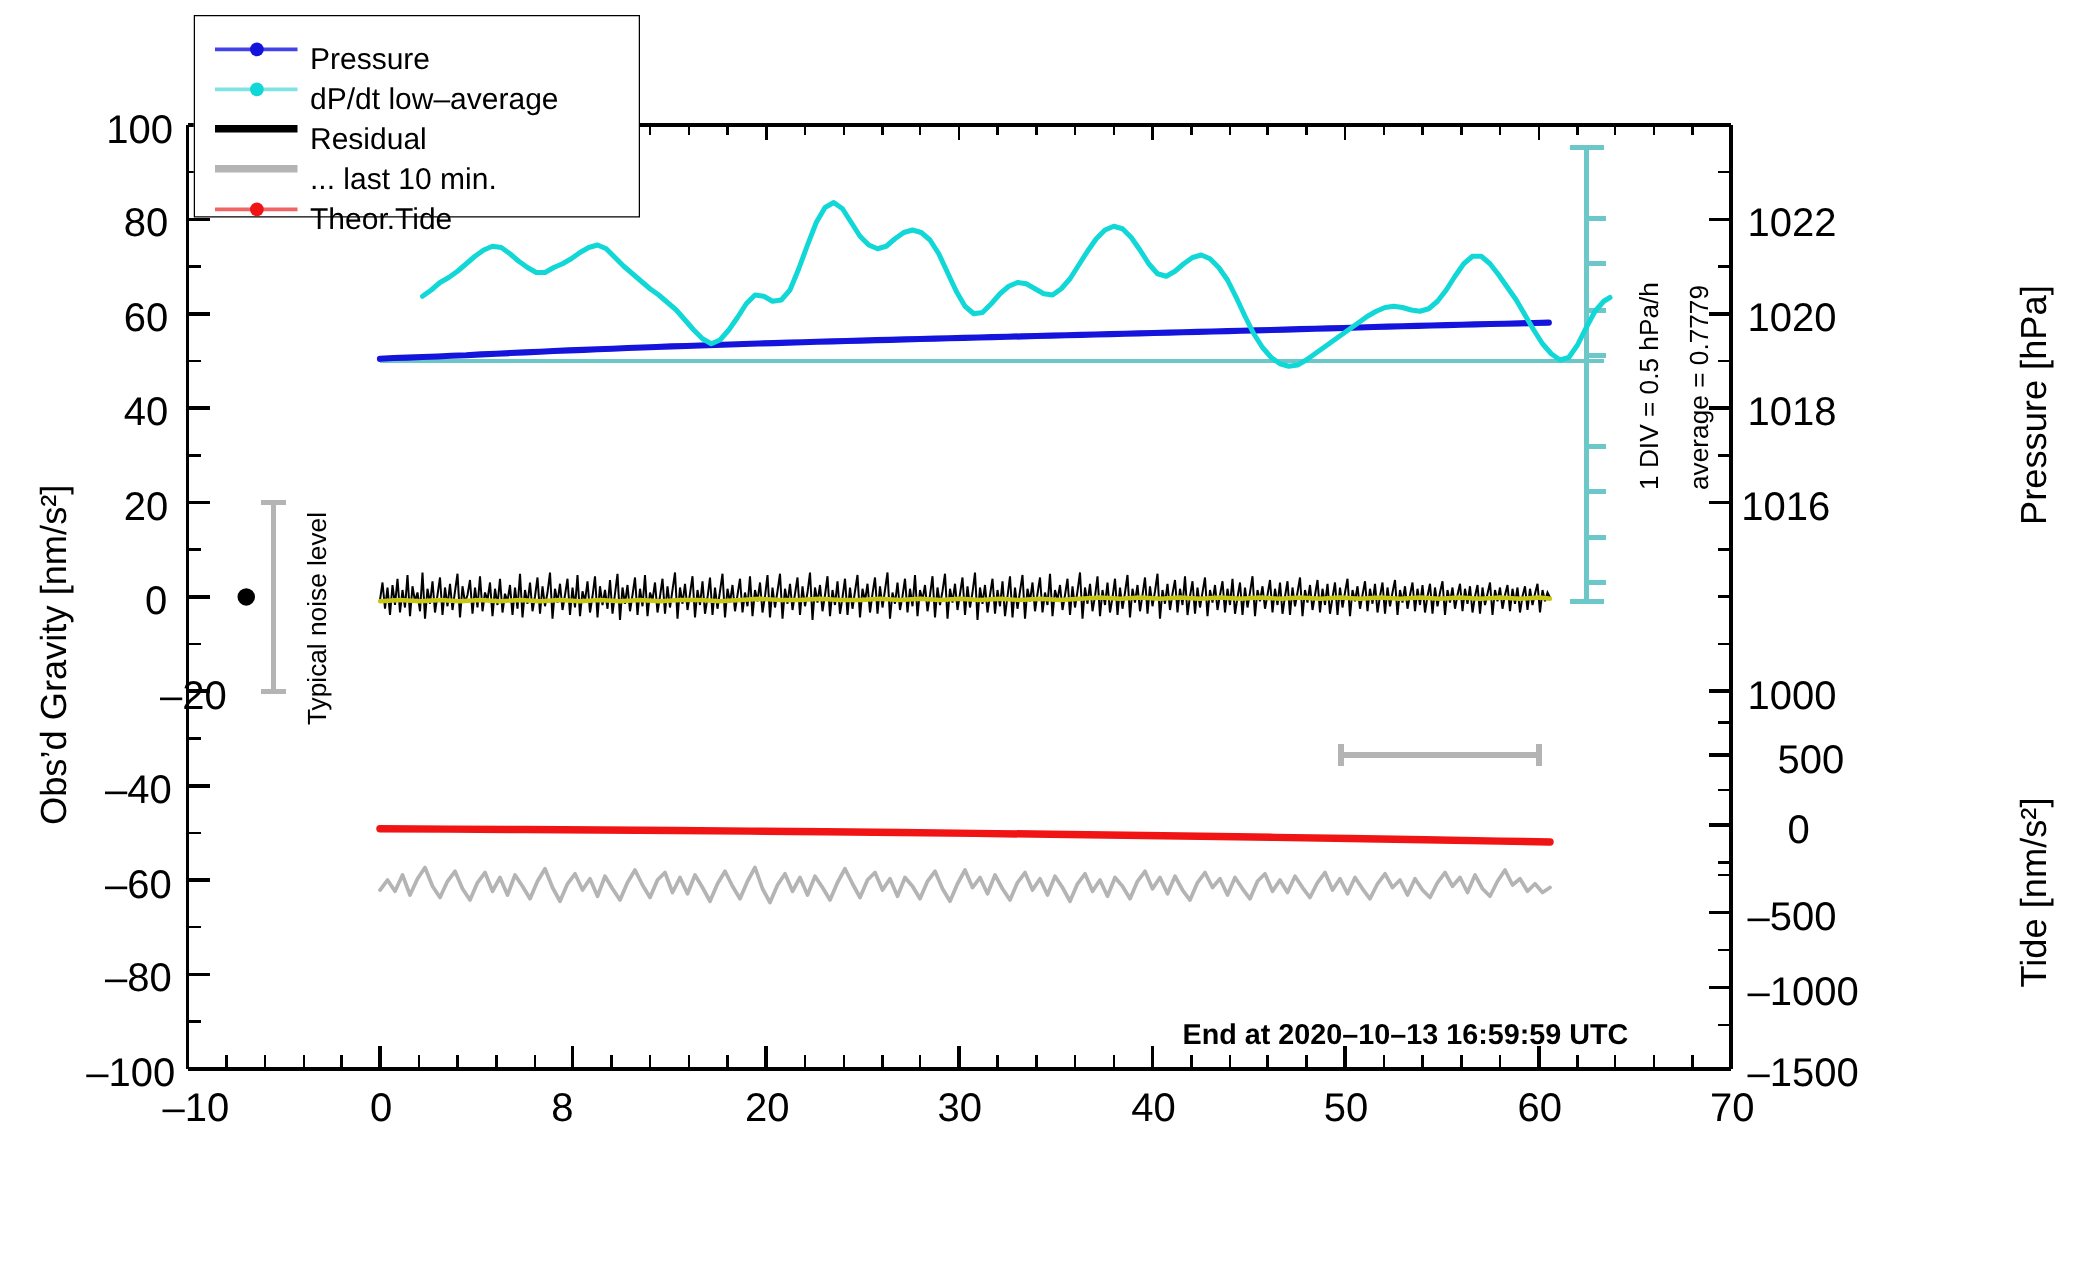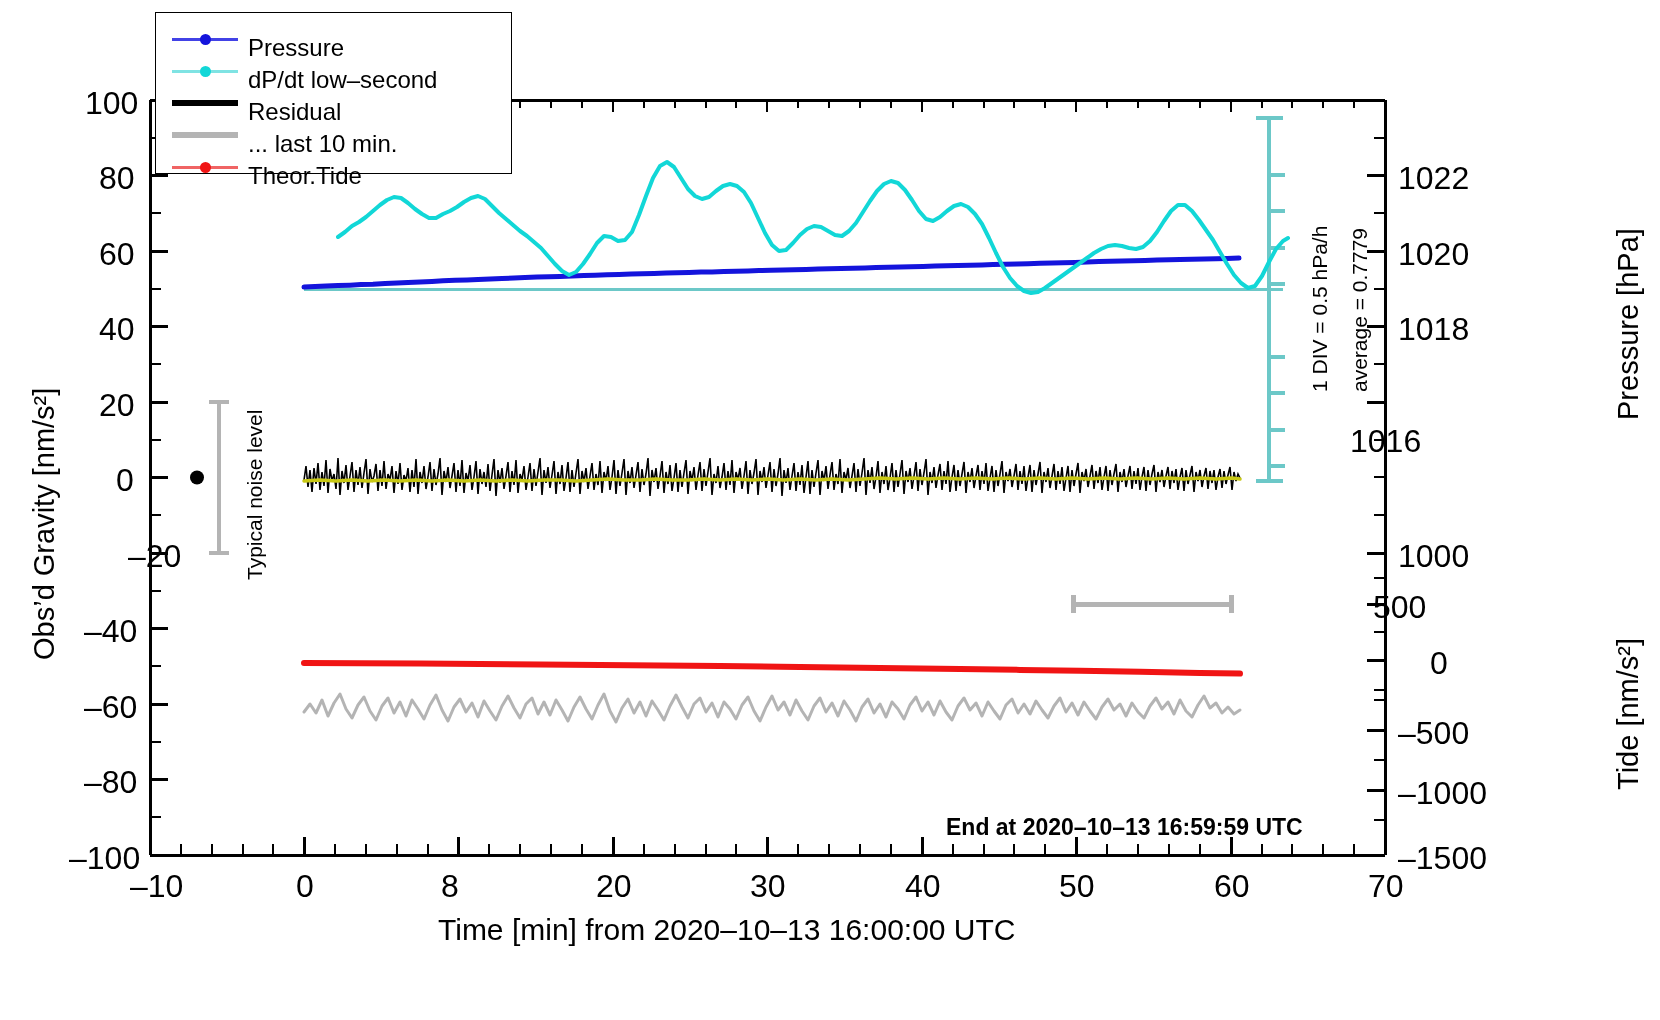--- a/index.html
+++ b/index.html
@@ -27,21 +27,20 @@
 <body>
 
 <div id="stage">
 
 
   <div class="abs rot90 axlabel" style="left:28px;top:660px;">Obs’d Gravity [nm/s²]</div>
 
   <div class="abs rot90 axlabel" style="left:1612px;top:420px;">Pressure [hPa]</div>
   <div class="abs rot90 axlabel" style="left:1612px;top:790px;">Tide [nm/s²]</div>
 
-  <div class="abs axlabel" style="left:438px;top:913px;font-size:30px;">Time [min] from 2020–10–13 16:00:00 UTC</div>
 
   <div class="abs rot90" style="left:1308px;top:392px;font-size:21px;white-space:nowrap;">1 DIV = 0.5 hPa/h</div>
   <div class="abs rot90" style="left:1348px;top:392px;font-size:21px;white-space:nowrap;">average = 0.7779</div>
 
   <div class="abs rot90" style="left:243px;top:580px;font-size:21px;white-space:nowrap;">Typical noise level</div>
 
   <div class="abs foot" style="left:946px;top:814px;">End at 2020–10–13 16:59:59 UTC</div>
 
   <svg class="abs" style="left:0;top:0;" width="1660" height="1020" viewBox="0 0 1660 1020">
 
@@ -361,24 +360,24 @@
   <div class="abs tick" style="left:116px;top:462px;">0</div>
   <div class="abs tick" style="left:84px;top:538px;margin-left:44px;">–20</div>
   <div class="abs tick" style="left:84px;top:613px;">–40</div>
   <div class="abs tick" style="left:84px;top:689px;">–60</div>
   <div class="abs tick" style="left:84px;top:764px;">–80</div>
   <div class="abs tick" style="left:69px;top:840px;">–100</div>
 
   <div class="abs tick" style="left:1398px;top:160px;">1022</div>
   <div class="abs tick" style="left:1398px;top:236px;">1020</div>
   <div class="abs tick" style="left:1398px;top:311px;">1018</div>
-  <div class="abs tick" style="left:1350px;top:387px;margin-top:36px;">1016</div>
+  <div class="abs tick" style="left:1393px;top:387px;">1016</div>
 
   <div class="abs tick" style="left:1398px;top:538px;">1000</div>
-  <div class="abs tick" style="left:1373px;top:589px;">500</div>
+  <div class="abs tick" style="left:1422px;top:589px;">500</div>
   <div class="abs tick" style="left:1430px;top:645px;">0</div>
   <div class="abs tick" style="left:1398px;top:715px;">–500</div>
   <div class="abs tick" style="left:1398px;top:775px;">–1000</div>
   <div class="abs tick" style="left:1398px;top:840px;">–1500</div>
 
   <div class="abs tick" style="left:130px;top:868px;">–10</div>
   <div class="abs tick" style="left:296px;top:868px;">0</div>
   <div class="abs tick" style="left:441px;top:868px;">8</div>
   <div class="abs tick" style="left:596px;top:868px;">20</div>
   <div class="abs tick" style="left:750px;top:868px;">30</div>
@@ -396,21 +395,21 @@
           <span class="dot" style="background:#1414dc;"></span>
         </span>
         <span class="legtxt">Pressure</span>
       </div>
 
       <div class="legrow">
         <span class="legsym">
           <span class="ln" style="background:#7fe3e3;"></span>
           <span class="dot" style="background:#12d7d7;"></span>
         </span>
-        <span class="legtxt">dP/dt low–second</span>
+        <span class="legtxt">dP/dt low–average</span>
       </div>
 
       <div class="legrow">
         <span class="legsym">
           <span class="ln thick" style="background:#000;"></span>
         </span>
         <span class="legtxt">Residual</span>
       </div>
 
       <div class="legrow">

